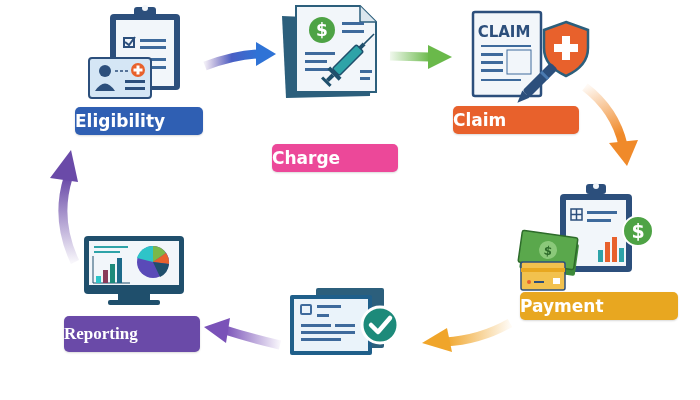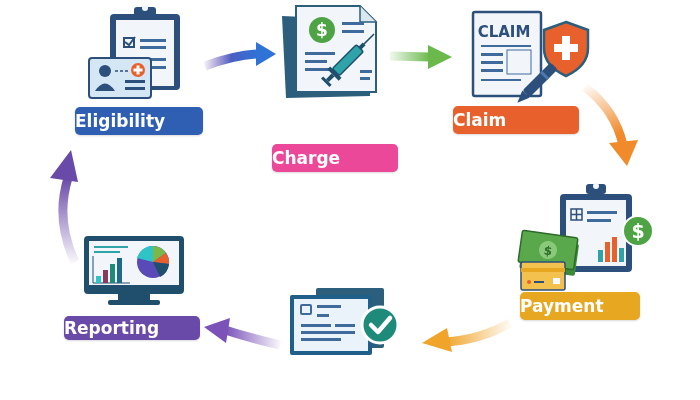--- a/index.html
+++ b/index.html
@@ -198,19 +198,19 @@
 
 <div class="label" style="left: 75px; top: 107px; width: 128px; height: 28px; background: rgb(47, 95, 179);">
   <span>Eligibility</span>
 </div>
 <div class="label" style="left: 272px; top: 104px; width: 126px; height: 28px; background: #ec4899; margin-top: 40px;">
   <span>Charge</span>
 </div>
 <div class="label" style="left: 453px; top: 106px; width: 126px; height: 28px; background: rgb(232, 97, 44);">
   <span>Claim</span>
 </div>
-<div class="label" style="left: 520px; top: 292px; width: 120px; height: 28px; background: rgb(232, 167, 32);">
+<div class="label" style="left: 520px; top: 292px; width: 158px; height: 28px; background: rgb(232, 167, 32);">
   <span>Payment</span>
 </div>
-<div class="label" style="left: 64px; top: 316px; width: 136px; height: 24px; background: rgb(106, 74, 168);">
+<div class="label" style="left: 64px; top: 316px; width: 136px; height: 36px; background: rgb(106, 74, 168); font-family: Liberation Serif, serif;">
   <span>Reporting</span>
 </div>
 </div>
 
 </body></html>

